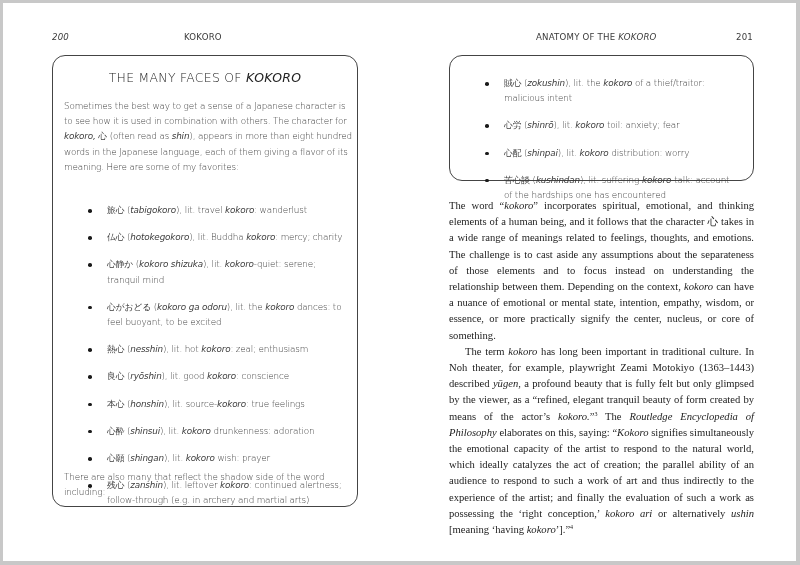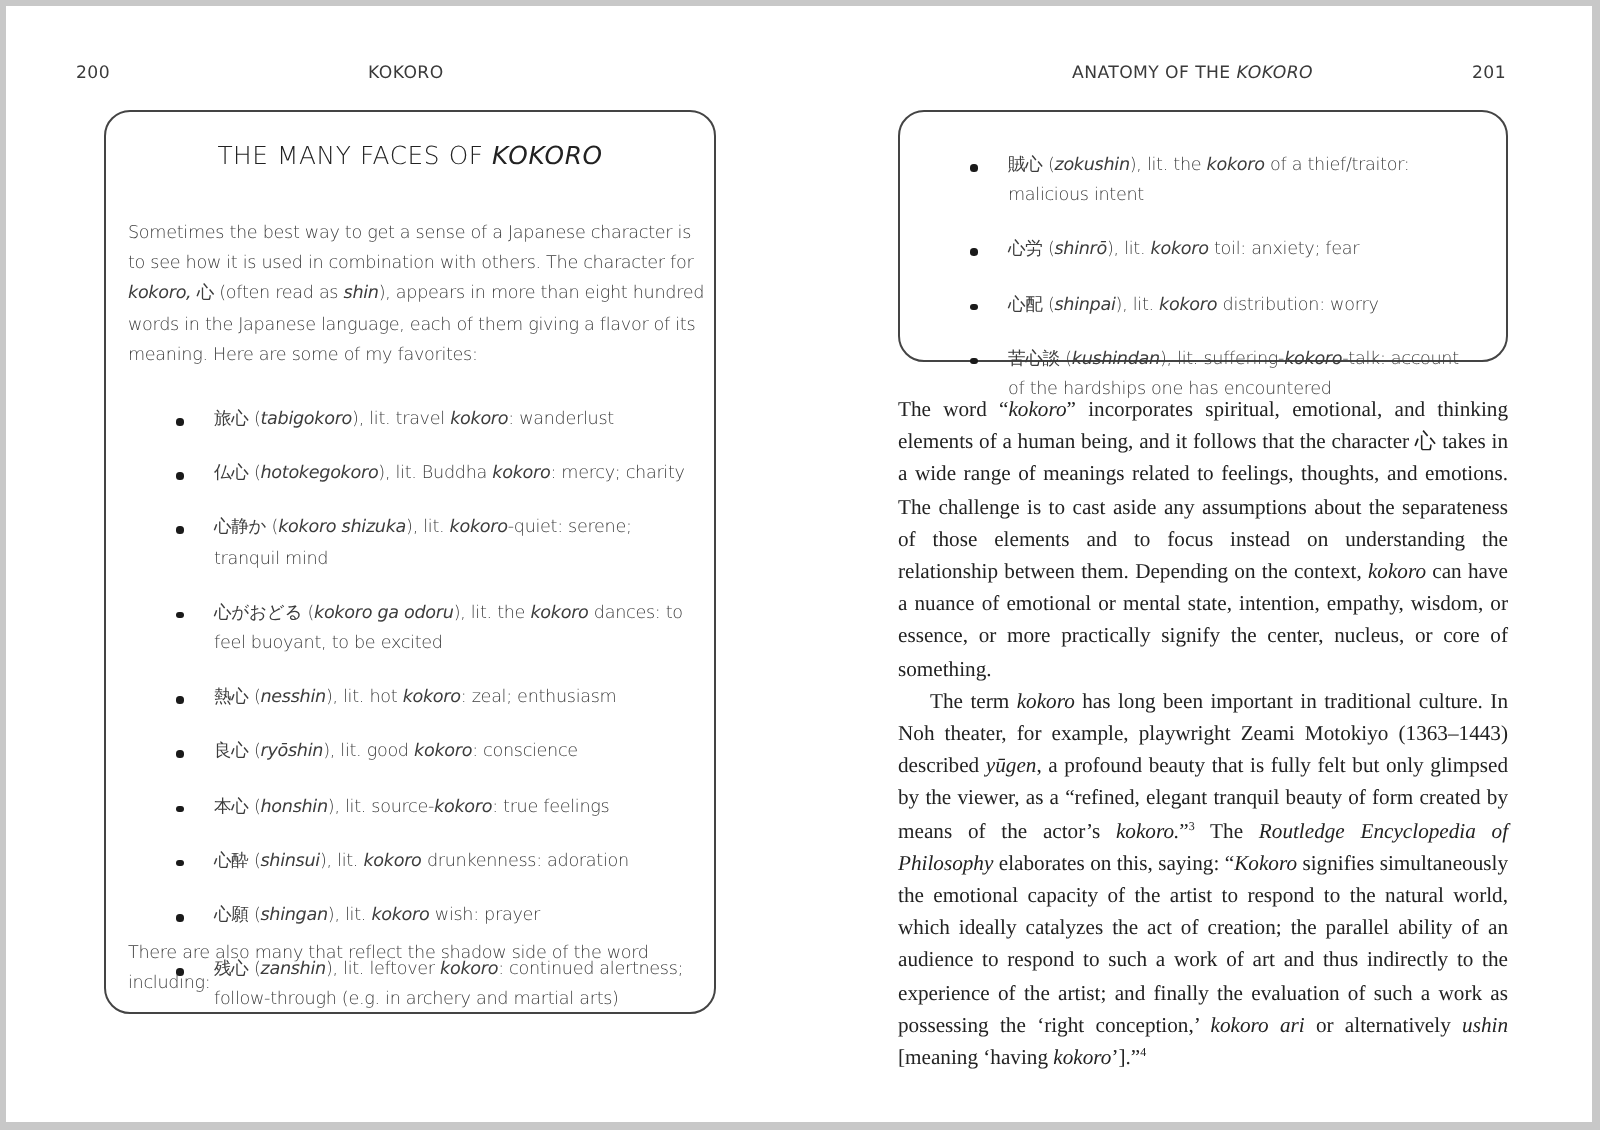--- a/index.html
+++ b/index.html
@@ -61,21 +61,20 @@
       color: #222;
       letter-spacing: 0.3px;
     }
     .box-title i { font-style: italic; }
     .intro {
       position: absolute;
       left: 11px; top: 43px; width: 290px;
       font-size: 8.8px;
       line-height: 15.2px;
       letter-spacing: -0.15px;
-      margin-top: 11px;
     }
     ul.kl {
       list-style: none;
       margin: 0; padding: 0;
       position: absolute;
       font-size: 8.8px;
       line-height: 15.2px;
       letter-spacing: -0.15px;
     }
     ul.kl li {
@@ -112,21 +111,21 @@
     .body-text p { margin: 0; }
     .body-text p.indent { text-indent: 16px; }
     .body-text i { font-style: italic; }
     .body-text sup { font-size: 6px; vertical-align: 4px; line-height: 0; }
   </style>
 </head>
 <body>
 
 <div class="frame">
 
-  <div class="running-head" style="left:35px;">200</div>
+  <div class="running-head" style="left:49px;font-style:italic;">200</div>
   <div class="running-head" style="left:181px;">KOKORO</div>
 
   <div class="box sans" id="left-box">
     <div class="box-title"><span>THE MANY FACES OF </span><i>KOKORO</i></div>
 
     <div class="intro"><span>Sometimes the best way to get a sense of a Japanese character is to see how it is used in combination with others. The character for </span><i>kokoro,</i><span> 心 (often read as </span><i>shin</i><span>), appears in more than eight hundred words in the Japanese language, each of them giving a flavor of its meaning. Here are some of my favorites:</span></div>
 
     <ul class="kl" id="left-list">
       <li><span class="bullet"></span><span>旅心</span> (<i>tabigokoro</i>), <span>lit. travel </span><i>kokoro</i><span>: wanderlust</span></li>
       <li><span class="bullet"></span><span>仏心</span> (<i>hotokegokoro</i>), <span>lit. Buddha </span><i>kokoro</i><span>: mercy; charity</span></li>

